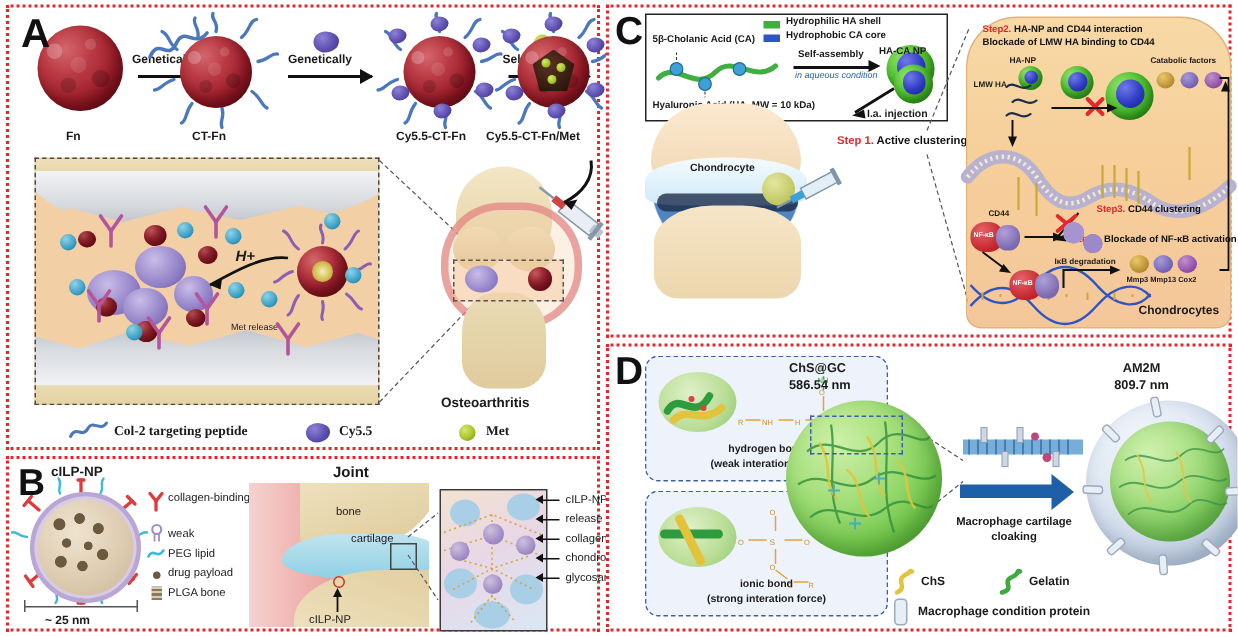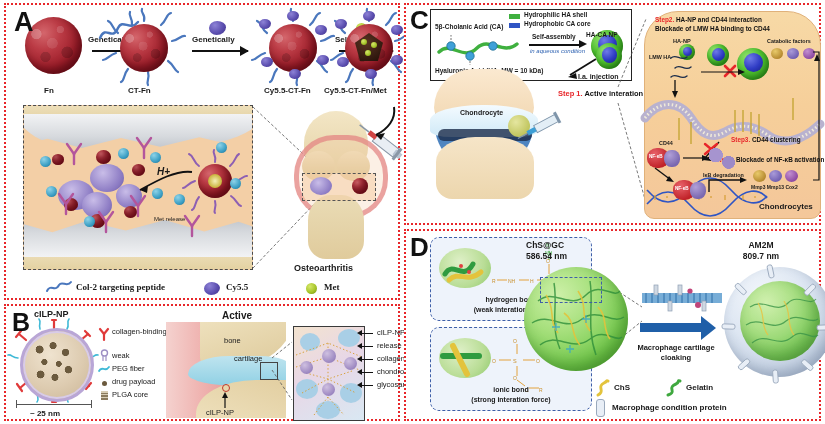--- a/index.html
+++ b/index.html
@@ -405,28 +405,28 @@
     </svg>
     <div class="lbl-thin" style="left:106px;top:21px;font-size:7.5px;width:88px;white-space:normal;line-height:1.25;">collagen-binding peptide</div>
     <svg style="position:absolute;left:93px;top:44px;width:11px;height:12px;">
       <circle cx="5.5" cy="3" r="3" fill="none" stroke="#9d8fc4" stroke-width="1.4"></circle>
       <path d="M4 6 L4 11 M7 6 L7 11" stroke="#9d8fc4" stroke-width="1.2"></path>
     </svg>
     <div class="lbl-thin" style="left:106px;top:45px;font-size:7.5px;">weak</div>
     <svg style="position:absolute;left:92px;top:58px;width:13px;height:10px;">
       <path d="M1 7 C4 1,7 9,11 3" stroke="#3fb9d6" stroke-width="1.8" fill="none" stroke-linecap="round"></path>
     </svg>
-    <div class="lbl-thin" style="left:106px;top:58px;font-size:7.5px;">PEG fiber</div>
+    <div class="lbl-thin" style="left:106px;top:58px;font-size:7.5px;">PEG lipid</div>
     <div style="position:absolute;left:96px;top:75px;width:5px;height:5px;border-radius:50%;background:#6b5a3e;"></div>
     <div class="lbl-thin" style="left:106px;top:71px;font-size:7.5px;">drug payload</div>
     <div style="position:absolute;left:95px;top:85px;width:7px;height:9px;
          background:repeating-linear-gradient(0deg,#8a7a5c 0 1.5px,#d8cdb4 1.5px 3px);"></div>
-    <div class="lbl-thin" style="left:106px;top:84px;font-size:7.5px;">PLGA core</div>
-
-    <div class="lbl" style="left:216px;top:4px;font-size:10px;">Active</div>
+    <div class="lbl-thin" style="left:106px;top:84px;font-size:7.5px;">PLGA bone</div>
+
+    <div class="lbl" style="left:216px;top:4px;font-size:10px;">Joint</div>
     <div style="position:absolute;left:160px;top:16px;width:120px;height:96px;overflow:hidden;">
       <div style="position:absolute;left:-8px;top:-4px;width:72px;height:104px;
            background:linear-gradient(90deg,#f6d9d6,#efb3b0 60%,#e79d9b);border-radius:0 50% 50% 0/0 40% 60% 0;"></div>
       <div style="position:absolute;left:34px;top:-6px;width:94px;height:52px;
            background:linear-gradient(160deg,#efe2bf,#ddc99a);border-radius:0 0 70% 10%/0 0 100% 20%;"></div>
       <div style="position:absolute;left:22px;top:34px;width:104px;height:30px;
            background:linear-gradient(180deg,#bfe4ef,#8fd0e4);border-radius:40% 30% 20% 50%/60% 40% 60% 40%;"></div>
       <div style="position:absolute;left:30px;top:58px;width:100px;height:48px;
            background:linear-gradient(20deg,#efe2bf,#e2ceA0);border-radius:60% 10% 0 0/70% 20% 0 0;"></div>
       <div class="lbl-thin" style="left:58px;top:14px;font-size:7.5px;">bone</div>
@@ -559,21 +559,21 @@
 
     <div class="hanp" style="left:190px;top:38px;width:26px;height:26px;"></div>
     <div class="lbl" style="left:180px;top:26px;font-size:6.5px;">HA-CA NP</div>
     <svg style="position:absolute;left:158px;top:52px;width:36px;height:24px;">
       <path d="M32 2 L6 18" stroke="#111" stroke-width="1.8"></path>
         <path d="M4 20 L12 16 L13 22 Z" fill="#111"></path>
     </svg>
     <div class="lbl" style="left:172px;top:68px;font-size:7px;">I.a. injection</div>
     <div class="step" style="left:152px;top:84px;font-size:7.5px;">
       <span class="stepnum">Step 1.</span>
-      <span class="stepbody">Active interation</span>
+      <span class="stepbody">Active clustering</span>
     </div>
 
     <svg style="position:absolute;left:212px;top:12px;width:30px;height:190px;">
       <path class="dashline" d="M0 70 L28 2"></path>
       <path class="dashline" d="M0 86 L28 186"></path>
     </svg>
 
     <div class="cellbg" style="left:238px;top:6px;width:175px;height:206px;">
 
       <div class="step" style="left:10px;top:4px;font-size:6.4px;">

